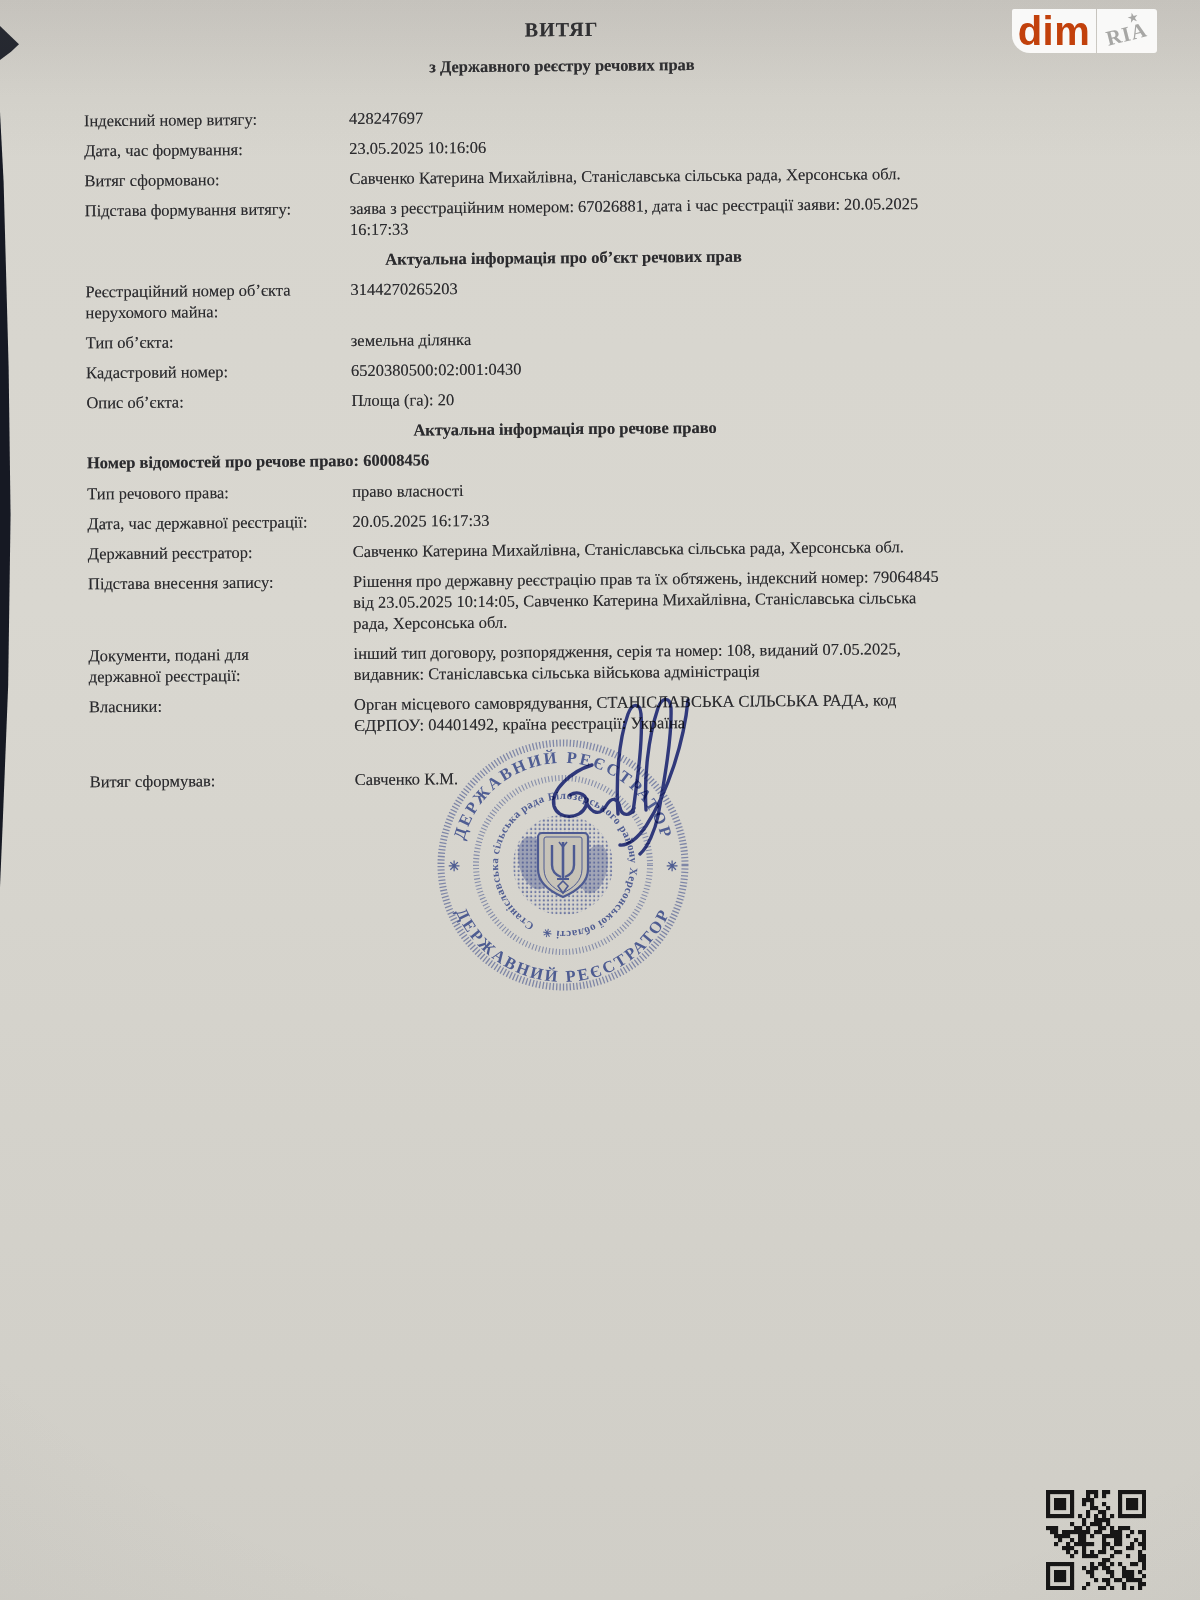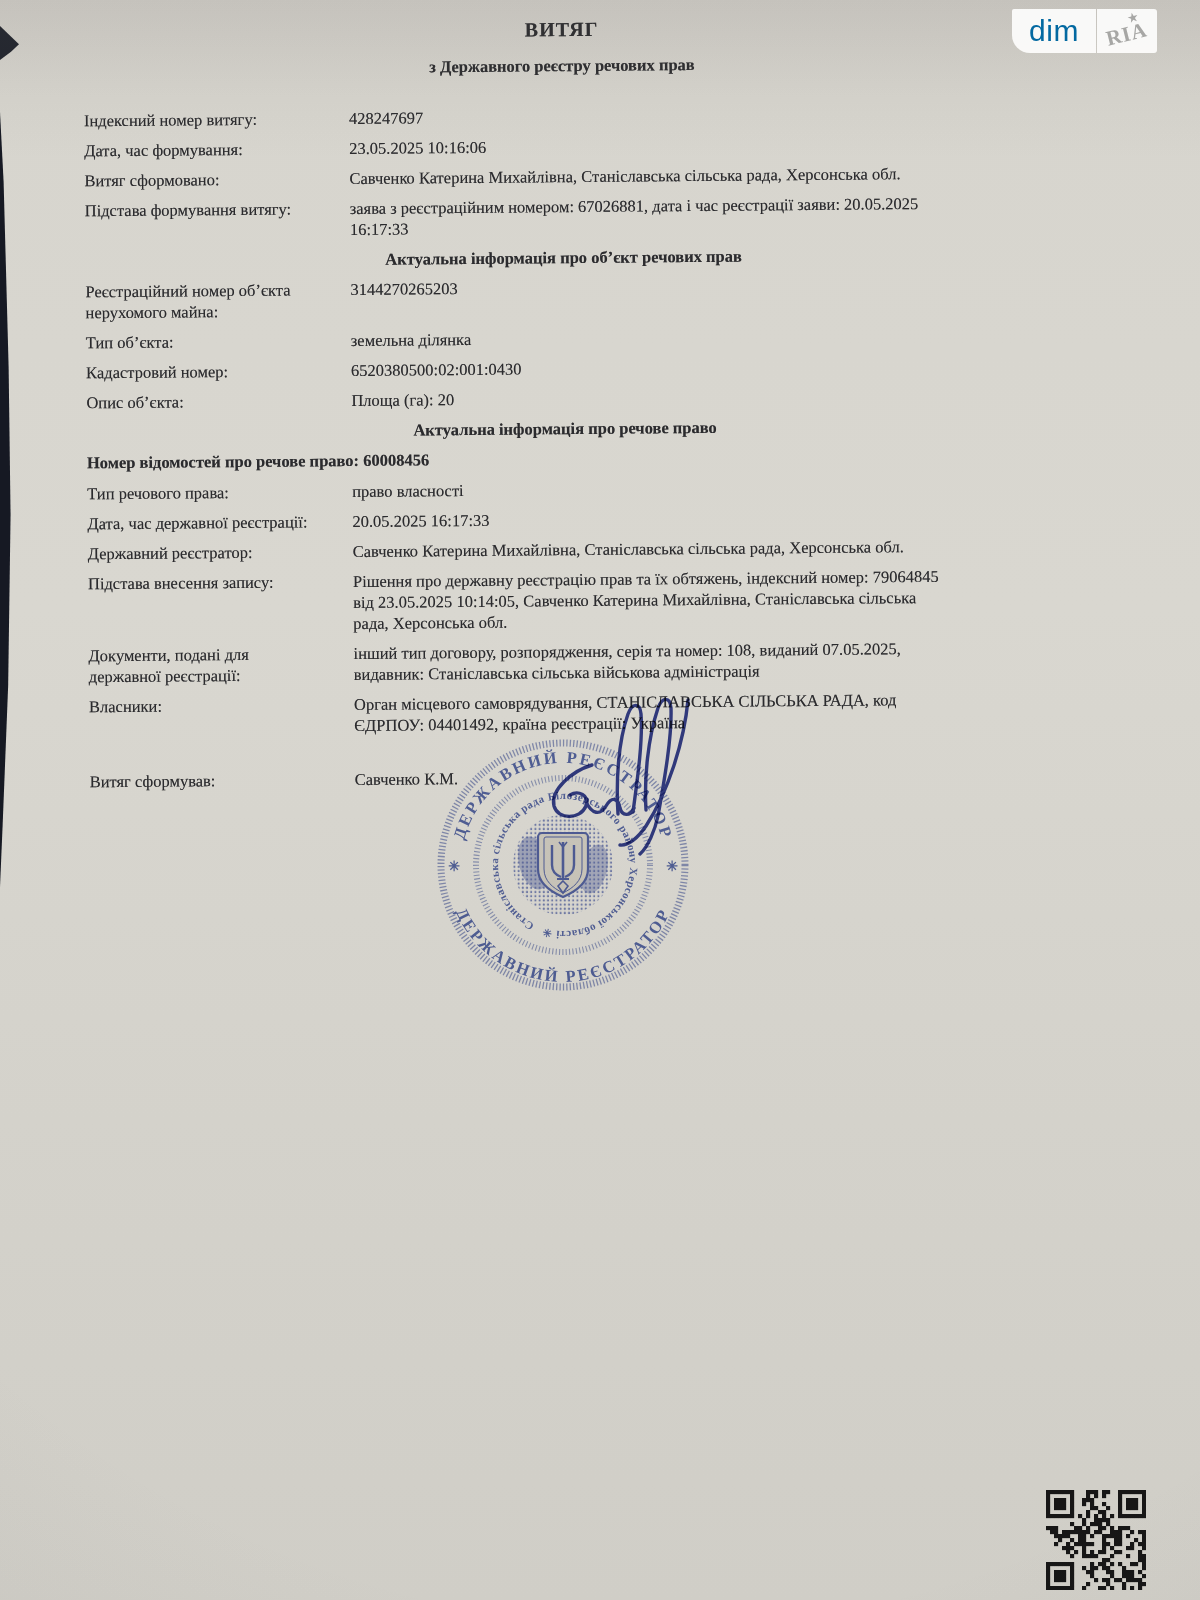--- a/index.html
+++ b/index.html
@@ -24,21 +24,21 @@
   .edge-corner{
     position:absolute;left:0;top:26px;width:19px;height:34px;background:#20232c;
     clip-path:polygon(0 0, 52% 28%, 100% 54%, 58% 76%, 0 100%);
   }
   
   .watermark{position:absolute;top:9px;left:1012px;display:flex;gap:1px;z-index:30;}
   .wm-box{background:rgba(253,253,252,.93);height:44px;display:flex;align-items:center;justify-content:center;}
   .wm-dim{width:84px;border-radius:2px 0 0 18px;}
   .wm-dim span{
     font-family:"Liberation Sans","DejaVu Sans",sans-serif;
-    font-size:30px;color:#0369a1;font-weight:400;letter-spacing:.5px;line-height:1;
+    font-size:40px;color:#c2410c;font-weight:700;letter-spacing:.5px;line-height:1;
   }
   .wm-ria{width:60px;border-radius:0 3px 3px 0;position:relative;overflow:hidden;}
   .ria-text{
     font-family:"Liberation Serif",serif;font-weight:bold;font-size:21px;color:#a7a7a5;
     transform:rotate(-14deg);letter-spacing:1px;display:inline-block;margin-top:6px;
   }
   .ria-star{
     position:absolute;top:2px;left:30px;font-size:13px;color:#a7a7a5;transform:rotate(-14deg);line-height:1;
   }
   

